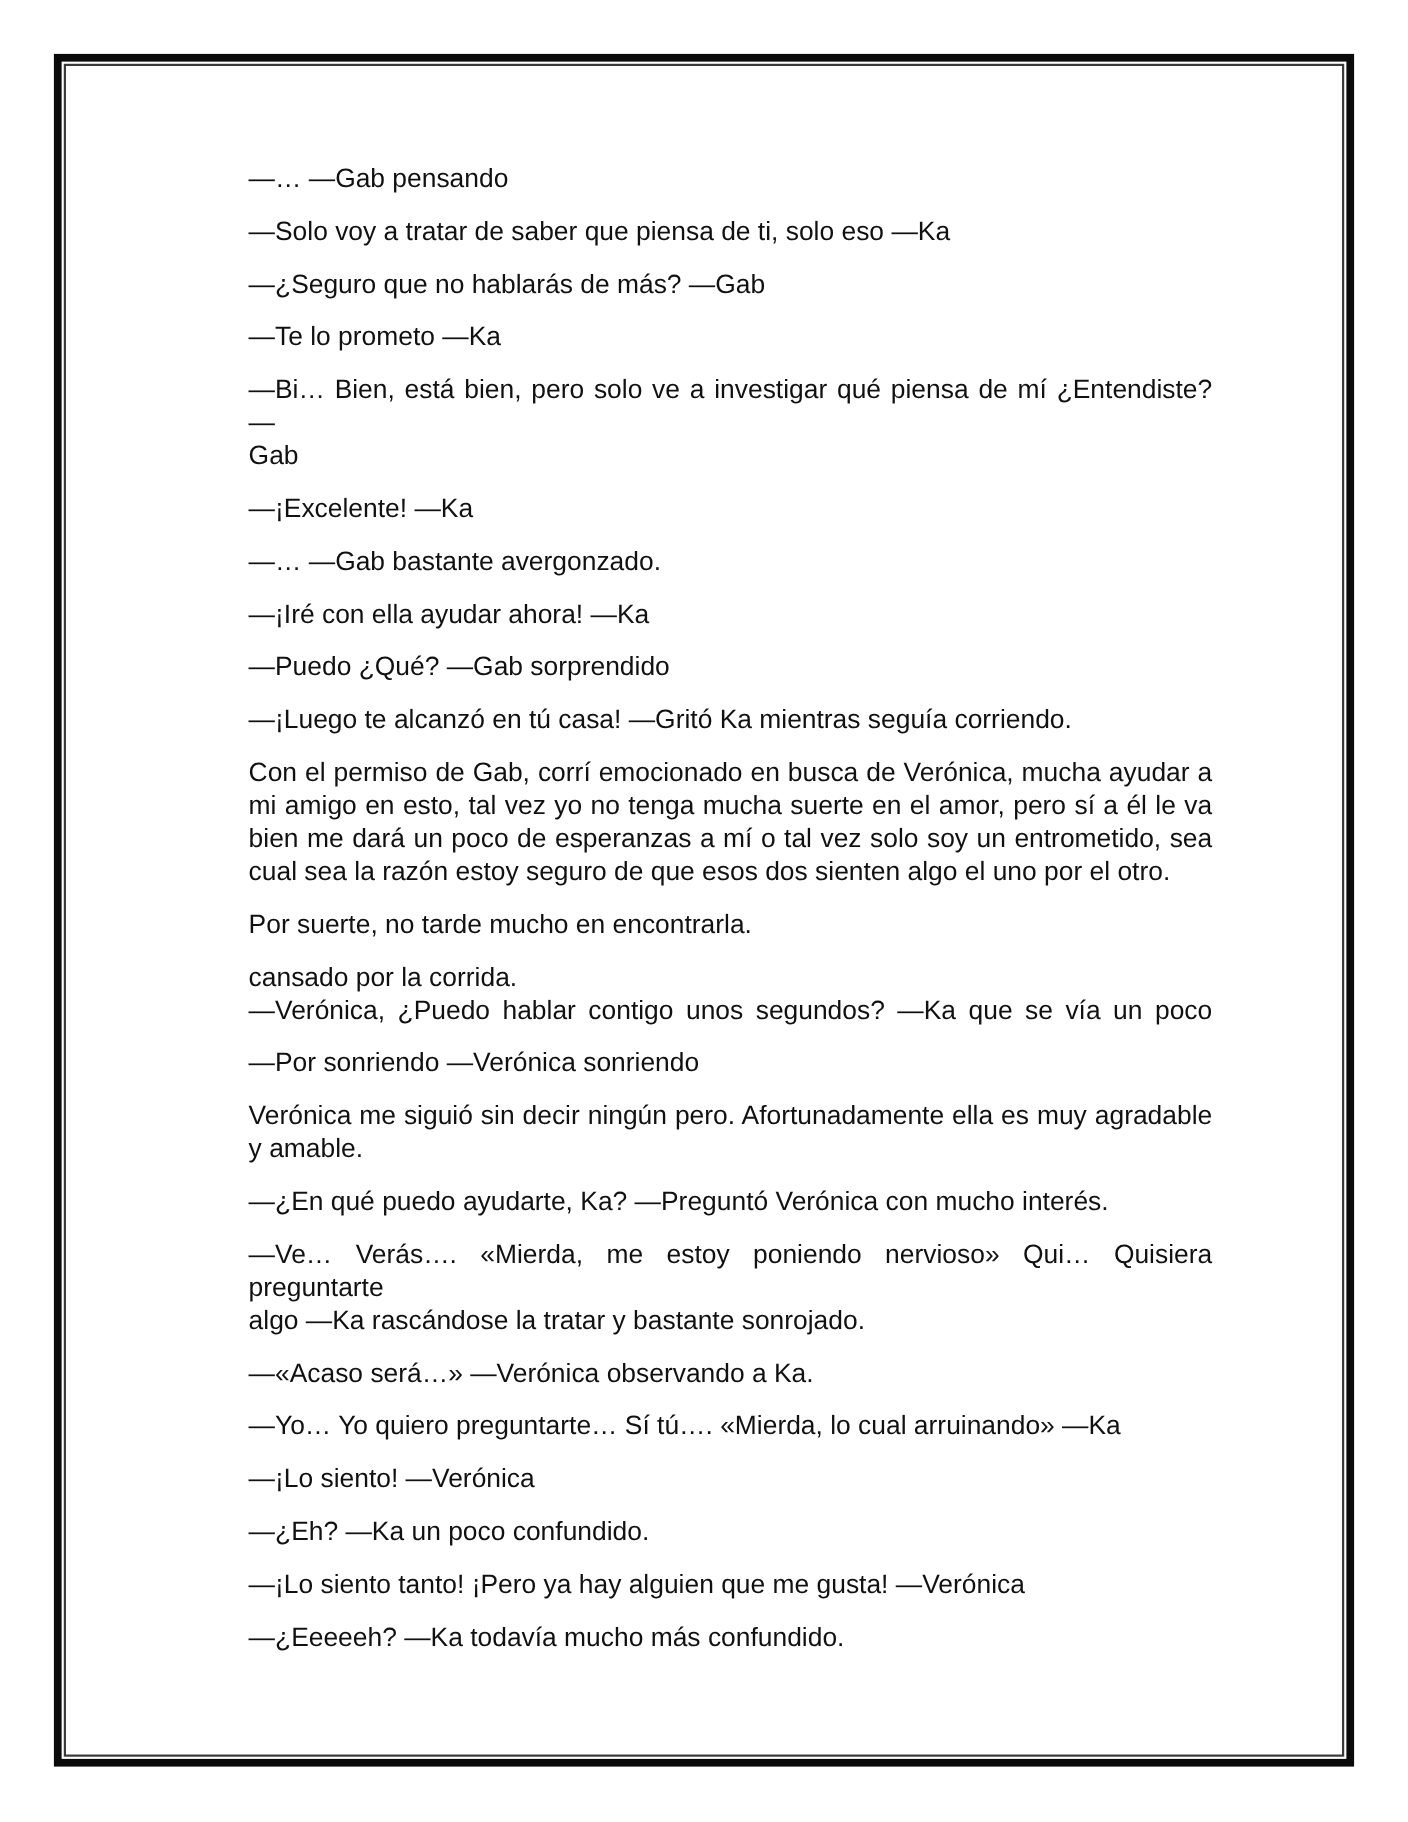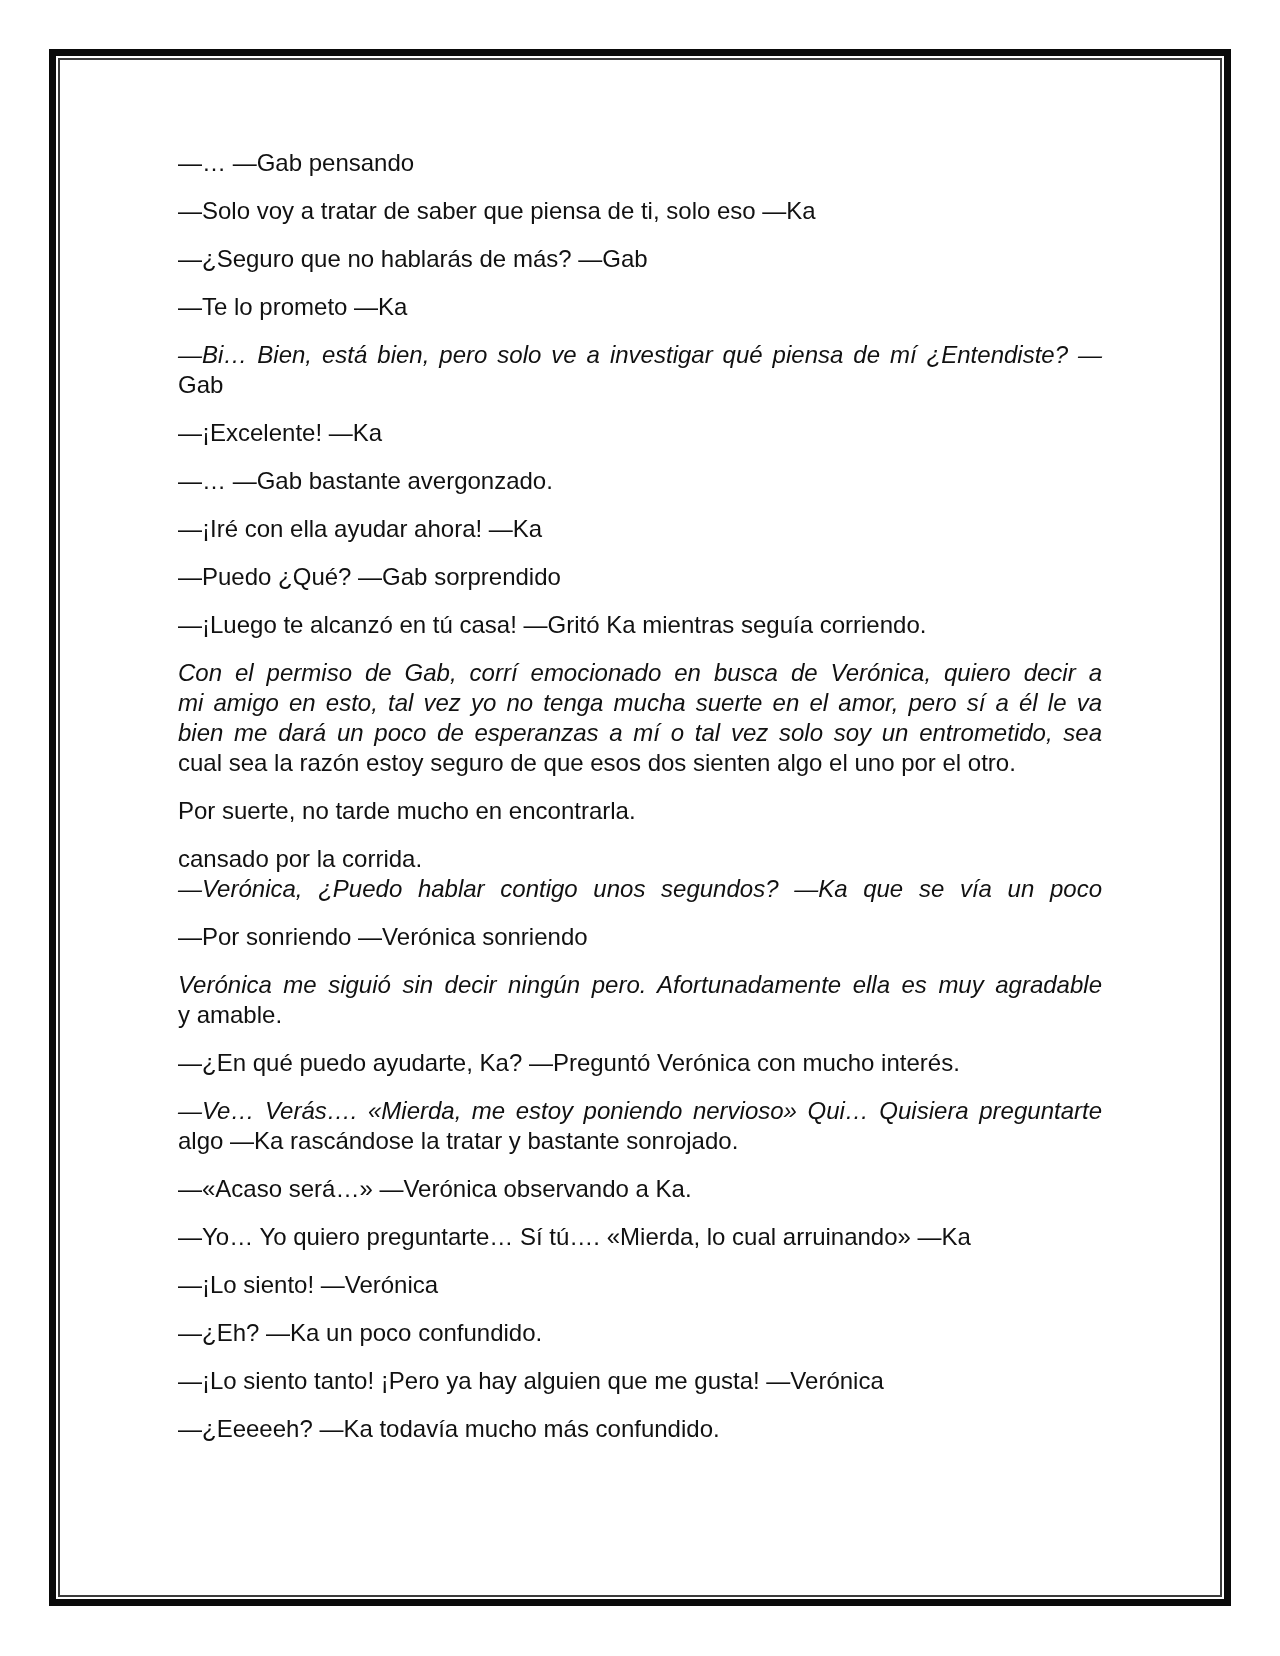--- a/index.html
+++ b/index.html
@@ -12,22 +12,22 @@
   .frame-inner {
     position: absolute; left: 2px; top: 2px; right: 2px; bottom: 2px;
     border: 2px solid #3a3a3a;
   }
   .text-column {
     position: absolute; left: 178px; top: 148px; width: 924px;
     font-family: "Liberation Sans", sans-serif;
     font-size: 24px; line-height: 30px; color: #111111;
   }
   .para { margin: 0 0 18px 0; }
-  .line { display: block; white-space: nowrap; }
-  .line.justify { text-align: justify; text-align-last: justify; white-space: normal; font-style: italic; }
+  .line { display: block; white-space: nowrap; margin-left: 48px; }
+  .line.justify { text-align: justify; text-align-last: justify; white-space: normal; }
 </style>
 </head>
 <body>
 
 <div class="frame-outer">
   <div class="frame-inner"></div>
 </div>
 
 <div class="text-column">
   <p class="para">
@@ -55,21 +55,21 @@
   <p class="para">
       <span class="line">—¡Iré con ella ayudar ahora! —Ka</span>
     </p>
   <p class="para">
       <span class="line">—Puedo ¿Qué? —Gab sorprendido</span>
     </p>
   <p class="para">
       <span class="line">—¡Luego te alcanzó en tú casa! —Gritó Ka mientras seguía corriendo.</span>
     </p>
   <p class="para">
-    <span class="line justify">Con el permiso de Gab, corrí emocionado en busca de Verónica, quiero decir a</span>
+    <span class="line justify">Con el permiso de Gab, corrí emocionado en busca de Verónica, mucha ayudar a</span>
     <span class="line justify">mi amigo en esto, tal vez yo no tenga mucha suerte en el amor, pero sí a él le va</span>
     <span class="line justify">bien me dará un poco de esperanzas a mí o tal vez solo soy un entrometido, sea</span>
     <span class="line">cual sea la razón estoy seguro de que esos dos sienten algo el uno por el otro.</span>
   </p>
   <p class="para">
       <span class="line">Por suerte, no tarde mucho en encontrarla.</span>
     </p>
   <p class="para">
     <span class="line">cansado por la corrida.</span>
     <span class="line justify">—Verónica, ¿Puedo hablar contigo unos segundos? —Ka que se vía un poco</span>

